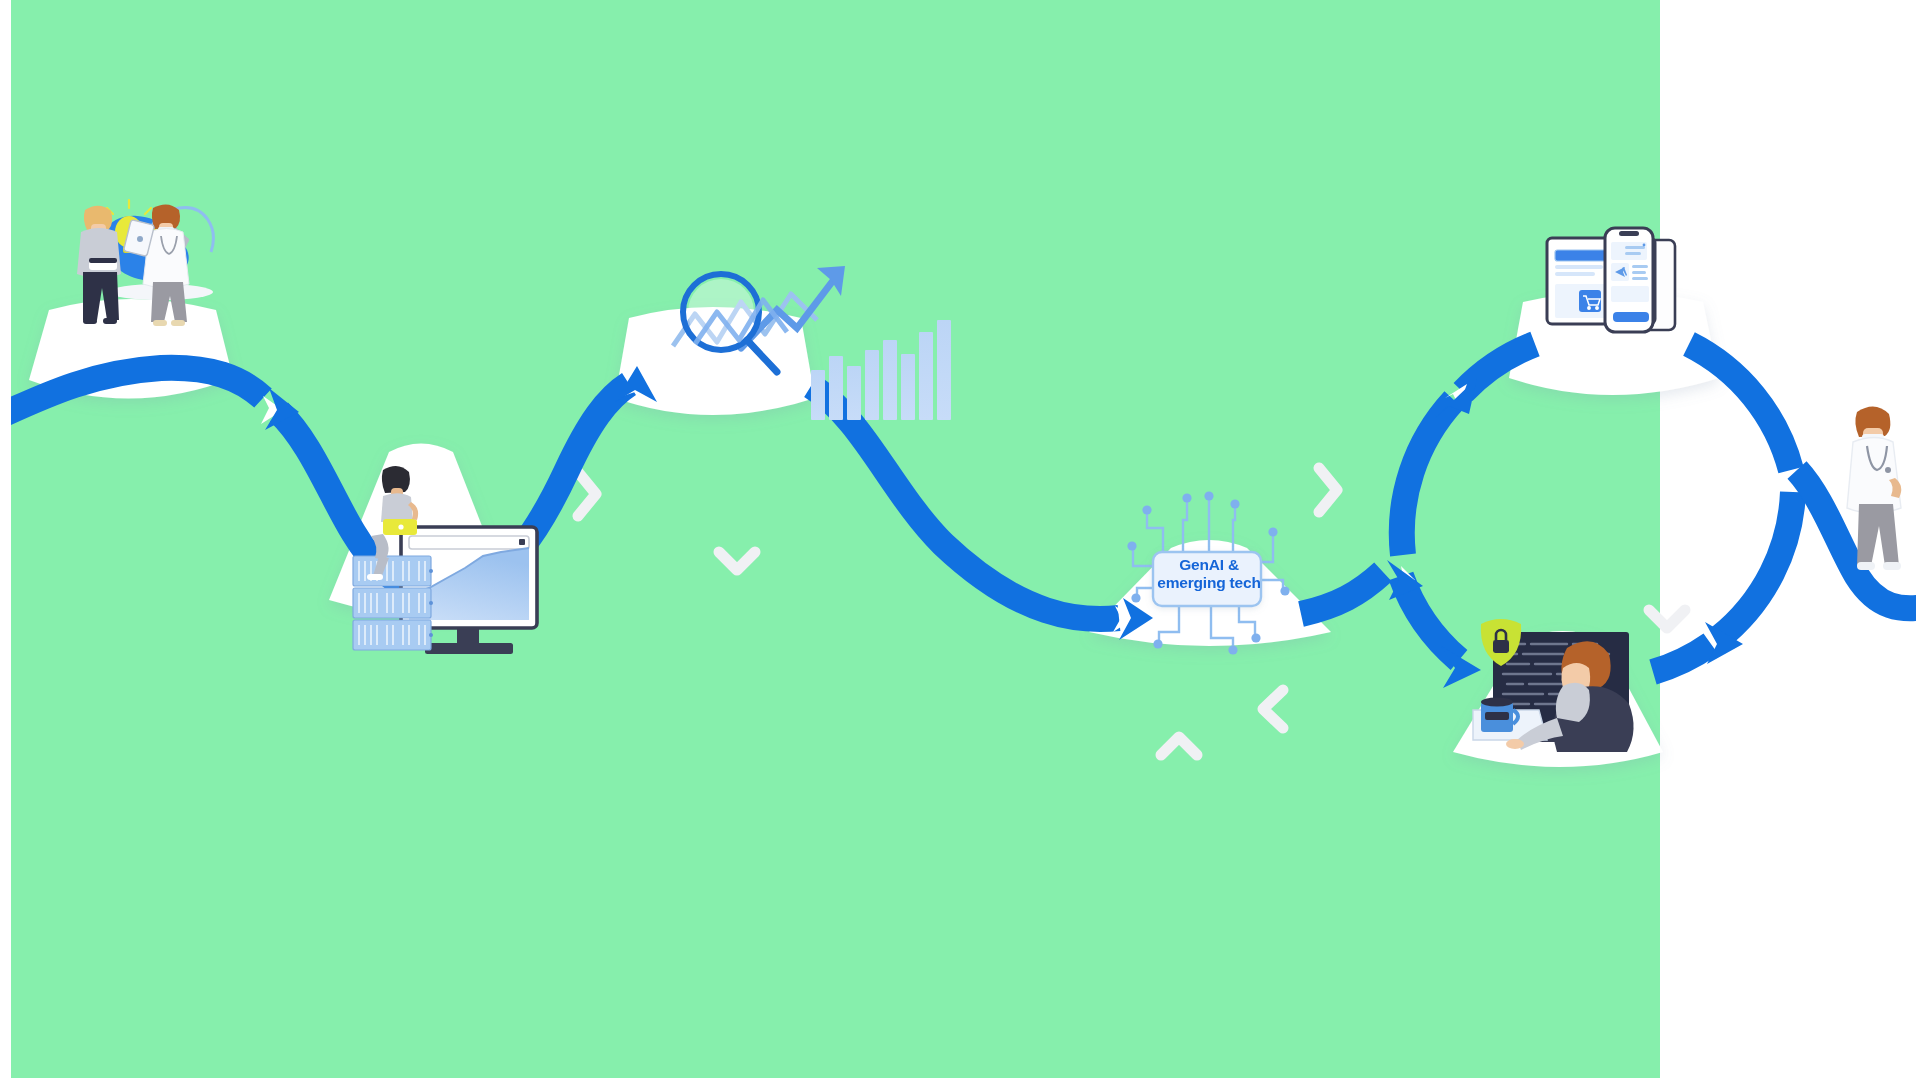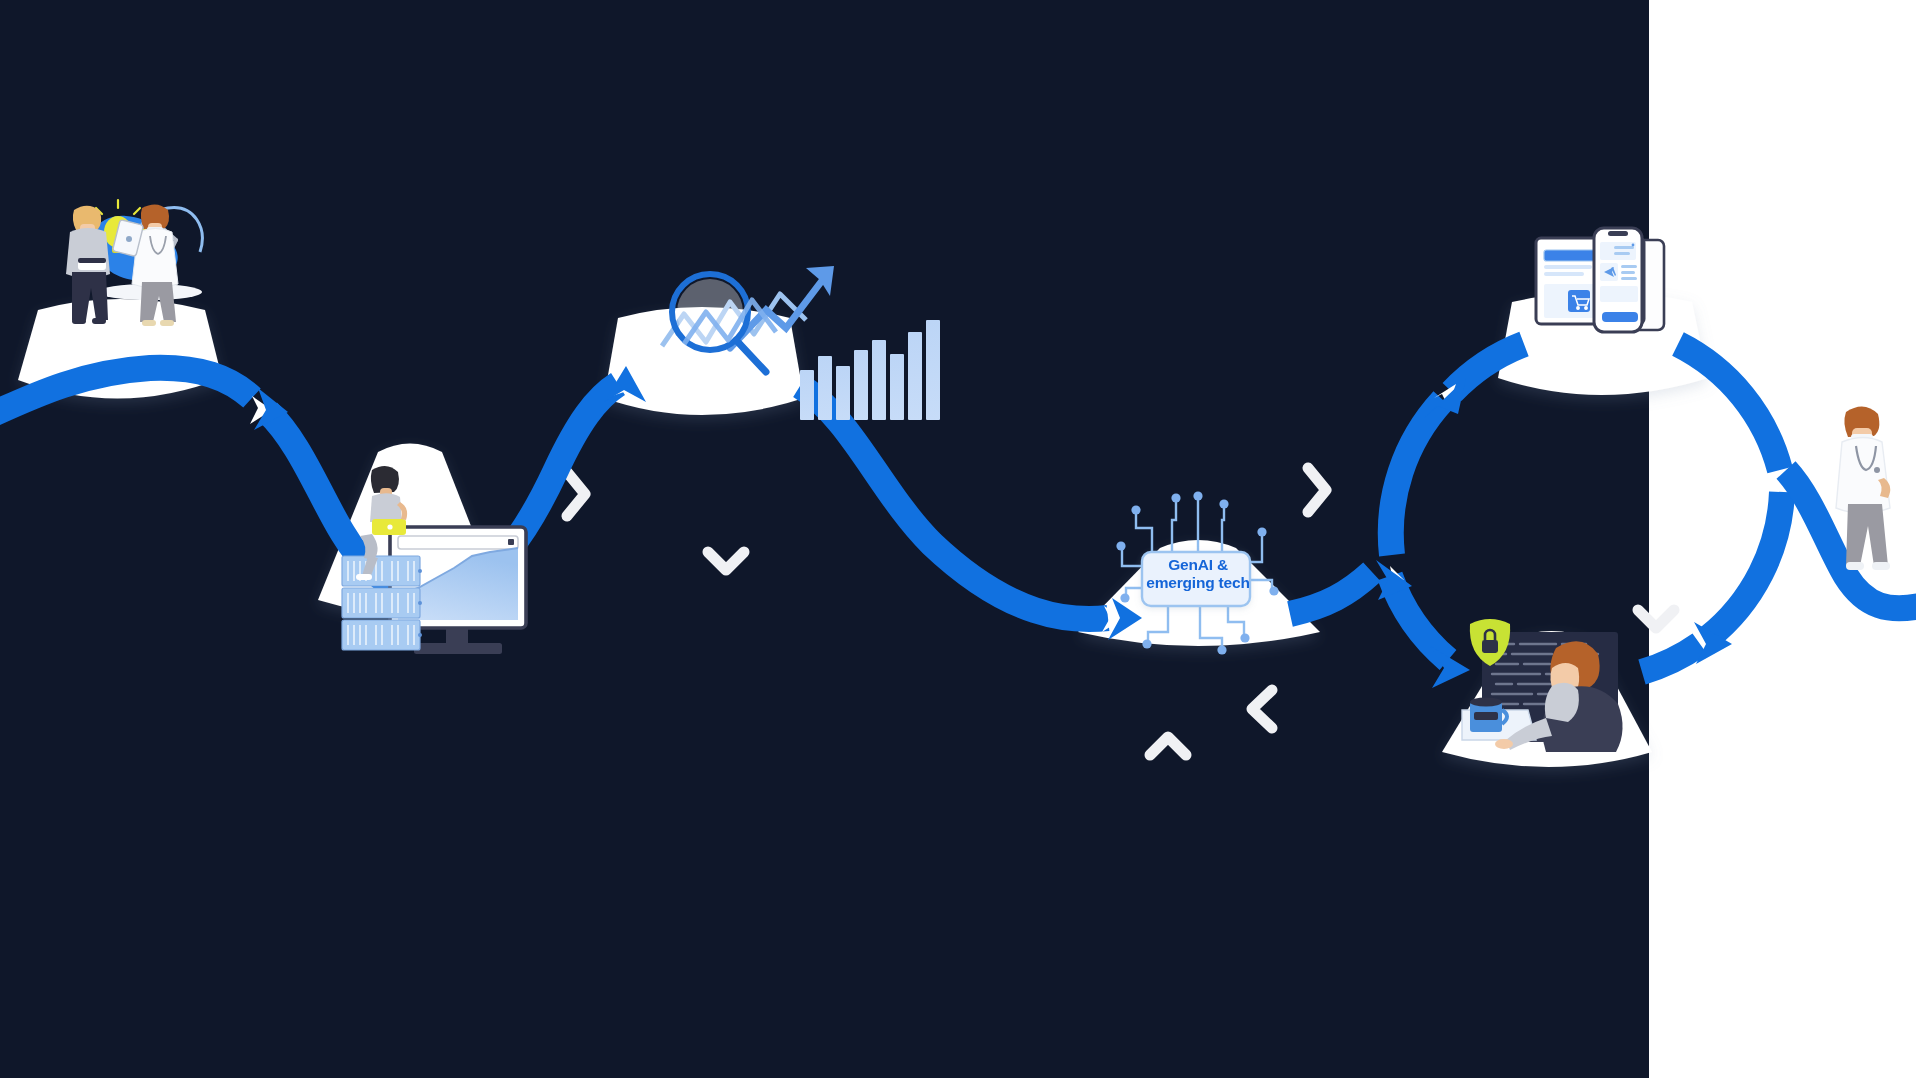--- a/index.html
+++ b/index.html
@@ -7,21 +7,22 @@
     margin: 0; padding: 0;
     width: 1916px; height: 1078px;
     background: #ffffff;
     font-family: "Liberation Sans", sans-serif;
     overflow: hidden;
   }
   #stage {
     position: relative;
     width: 1649px;
     height: 1078px;
-    background: #0f172a;
+    background: #86efac;
+    margin-left: 11px;
   }
   #journey-svg {
     position: absolute;
     top: 0; left: 0;
     width: 1916px;
     height: 1078px;
   }
   .genai-label {
     position: absolute;
     left: 1145px;

